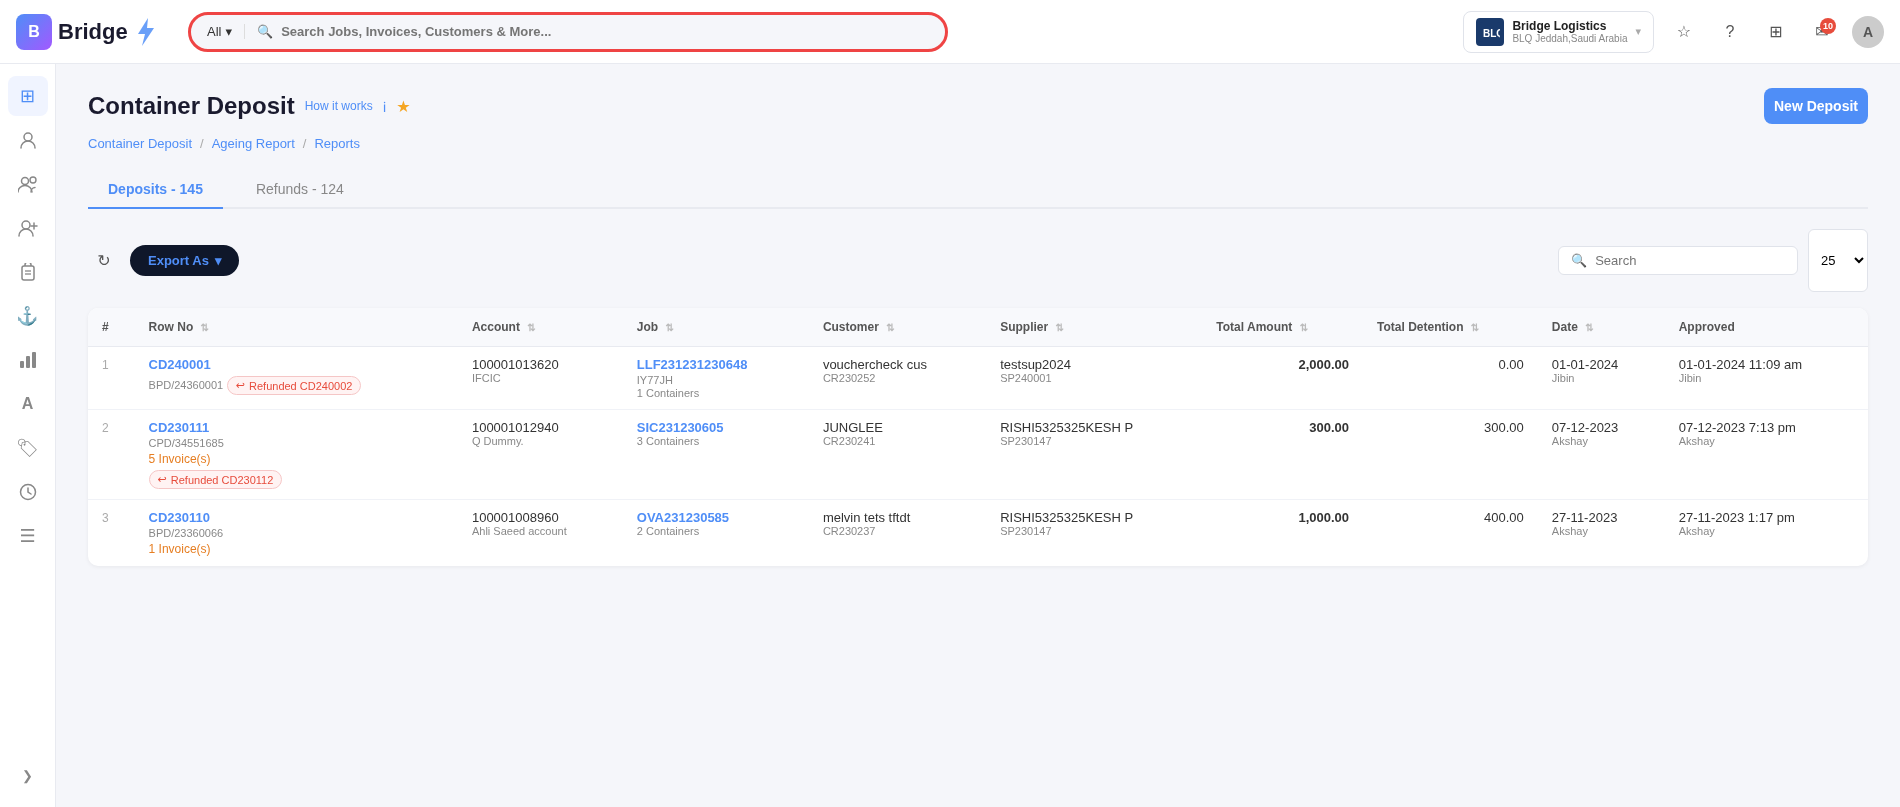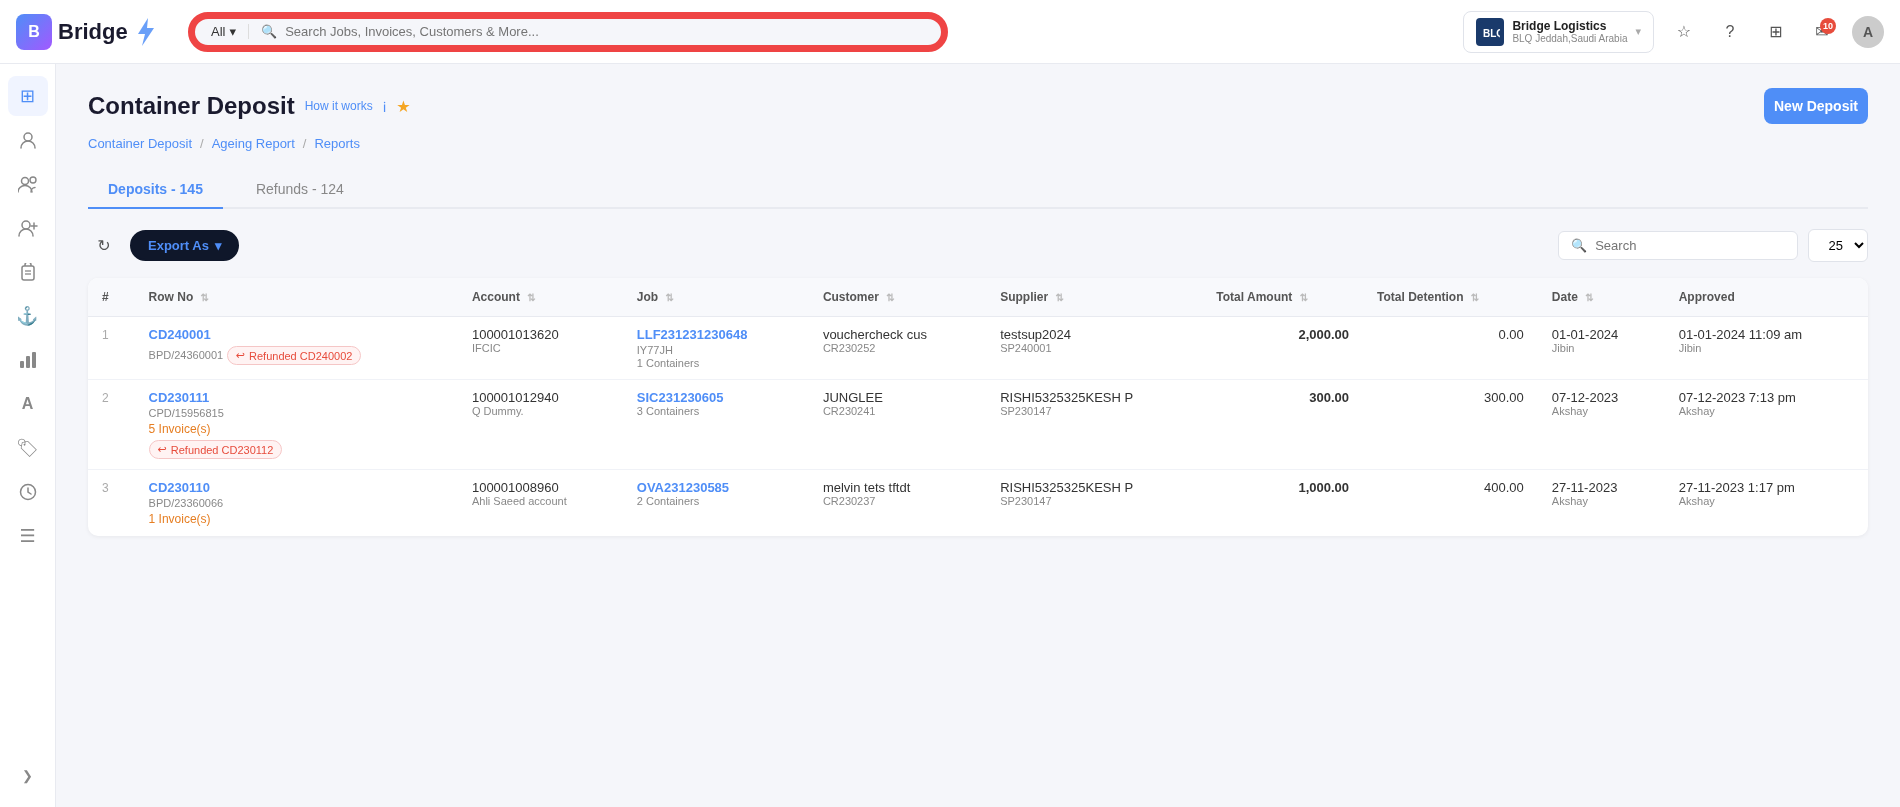--- a/index.html
+++ b/index.html
@@ -7,22 +7,22 @@
 
     
     .topnav {
       display: flex; align-items: center; background: #fff;
       height: 64px; padding: 0 16px; gap: 12px;
       border-bottom: 1px solid #e8eaf0; position: relative; z-index: 10;
     }
     .logo-wrap { display: flex; align-items: center; gap: 6px; min-width: 160px; }
     .logo-text { font-size: 22px; font-weight: 700; color: #1a1a2e; }
     .logo-icon { width: 36px; height: 36px; background: linear-gradient(135deg,#4f8ef7,#a259ff); border-radius: 8px; display: flex; align-items: center; justify-content: center; color: #fff; font-weight: 700; font-size: 16px; }
-    .search-wrap { flex: 1; display: flex; align-items: center; background: #f5f6fa; border: 7px solid #ef4444; border-radius: 24px; padding: 0 16px; height: 40px; gap: 8px; max-width: 760px; }
-    .search-wrap input { border: none; background: transparent; outline: none; flex: 1; font-size: 13px; color: #555; }
+    .search-wrap { flex: 1; display: flex; align-items: center; background: #f5f6fa; border: 3px solid #ef4444; border-radius: 24px; padding: 0 16px; height: 40px; gap: 8px; max-width: 760px; }
+    .search-wrap input { border: none; background: transparent; outline: none; flex: 1; font-size: 13px; color: #555; font-weight: bold; }
     .search-dropdown { display: flex; align-items: center; gap: 4px; font-size: 13px; color: #333; border-right: 1px solid #ddd; padding-right: 12px; margin-right: 4px; cursor: pointer; }
     .nav-right { display: flex; align-items: center; gap: 14px; margin-left: auto; }
     .company-select { display: flex; align-items: center; gap: 8px; border: 1px solid #e0e3ea; border-radius: 8px; padding: 6px 12px; cursor: pointer; background: #fff; }
     .company-logo { width: 28px; height: 28px; background: #1a3a6b; border-radius: 4px; display: flex; align-items: center; justify-content: center; }
     .company-info { display: flex; flex-direction: column; }
     .company-name { font-size: 12px; font-weight: 600; }
     .company-sub { font-size: 10px; color: #888; }
     .nav-icon { width: 32px; height: 32px; display: flex; align-items: center; justify-content: center; border-radius: 50%; cursor: pointer; color: #555; font-size: 16px; position: relative; }
     .badge { position: absolute; top: 2px; right: 2px; background: #e74c3c; color: #fff; border-radius: 50%; width: 16px; height: 16px; font-size: 9px; display: flex; align-items: center; justify-content: center; font-weight: 700; }
     .avatar { width: 32px; height: 32px; background: #ccc; border-radius: 50%; display: flex; align-items: center; justify-content: center; font-weight: 600; color: #555; font-size: 14px; }
@@ -59,21 +59,21 @@
     .tab.active { color: #4f8ef7; border-bottom-color: #4f8ef7; font-weight: 600; }
 
     
     .toolbar { display: flex; align-items: center; justify-content: space-between; margin-bottom: 16px; }
     .toolbar-left { display: flex; align-items: center; gap: 10px; }
     .refresh-btn { width: 32px; height: 32px; border: none; background: transparent; cursor: pointer; font-size: 16px; color: #555; display: flex; align-items: center; justify-content: center; }
     .export-btn { display: flex; align-items: center; gap: 6px; border: 2px solid #0f172a; color: #4f8ef7; background: #0f172a; border-radius: 20px; padding: 6px 16px; font-size: 13px; font-weight: 600; cursor: pointer; }
     .toolbar-right { display: flex; align-items: center; gap: 10px; }
     .search-box { display: flex; align-items: center; background: #fff; border: 1px solid #e0e3ea; border-radius: 6px; padding: 6px 12px; gap: 8px; width: 240px; }
     .search-box input { border: none; outline: none; font-size: 13px; flex: 1; }
-    .page-size-select { border: 1px solid #e0e3ea; border-radius: 6px; padding: 7px 8px; font-size: 13px; cursor: pointer; background: #fff; text-align: right; }
+    .page-size-select { border: 1px solid #e0e3ea; border-radius: 6px; padding: 22px 8px; font-size: 13px; cursor: pointer; background: #fff; }
 
     
     .table-wrap { background: #fff; border-radius: 10px; box-shadow: 0 1px 4px rgba(0,0,0,0.06); overflow: hidden; }
     table { width: 100%; border-collapse: collapse; }
     thead tr { background: #f8f9fc; }
     th { padding: 12px 14px; text-align: left; font-size: 12px; font-weight: 600; color: #555; border-bottom: 1px solid #e8eaf0; white-space: nowrap; }
     th .sort-icon { color: #bbb; font-size: 10px; margin-left: 4px; }
     td { padding: 10px 14px; font-size: 13px; color: #333; border-bottom: 1px solid #f0f2f7; vertical-align: top; }
     tr:last-child td { border-bottom: none; }
 
@@ -286,21 +286,21 @@
     </td>
     <td>
       <div>01-01-2024 11:09 am</div>
       <div class="approved-user">Jibin</div>
     </td>
   </tr>
             <tr>
     <td><span class="row-num">2</span></td>
     <td>
       <a class="cd-link">CD230111</a>
-      <span class="bpd-ref">CPD/15956815</span>
+      <span class="bpd-ref">CPD/34551685</span>
       <a class="invoice-link">5 Invoice(s)</a>
       <span class="refund-badge"><span>↩</span> Refunded CD230112</span>
     </td>
     <td>
       <div>100001012940</div>
       <div style="color:#888;font-size:11px;">Q Dummy.</div>
     </td>
     <td>
       <a class="cd-link">SIC231230605</a>
 

